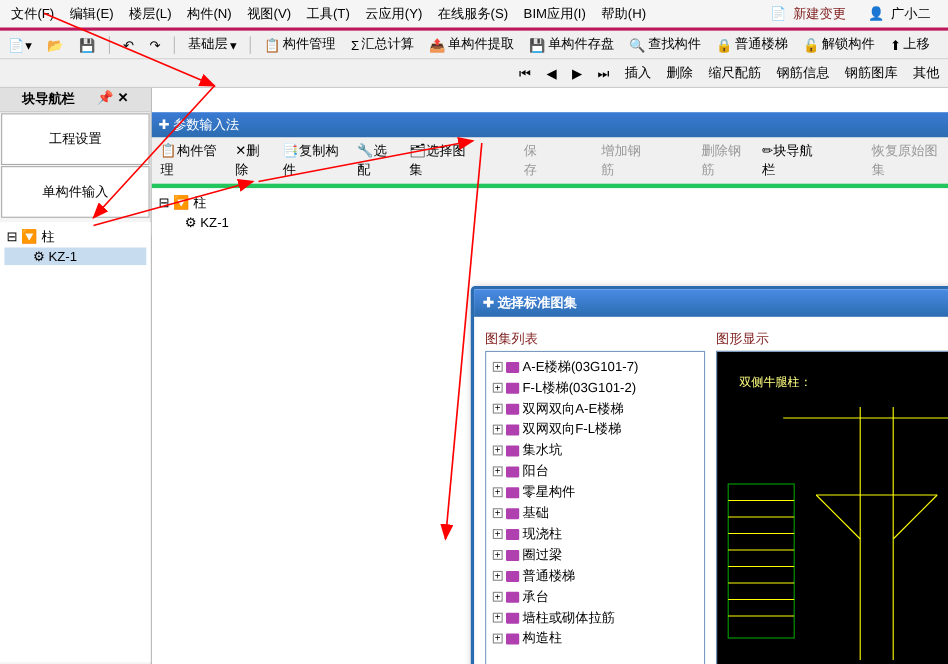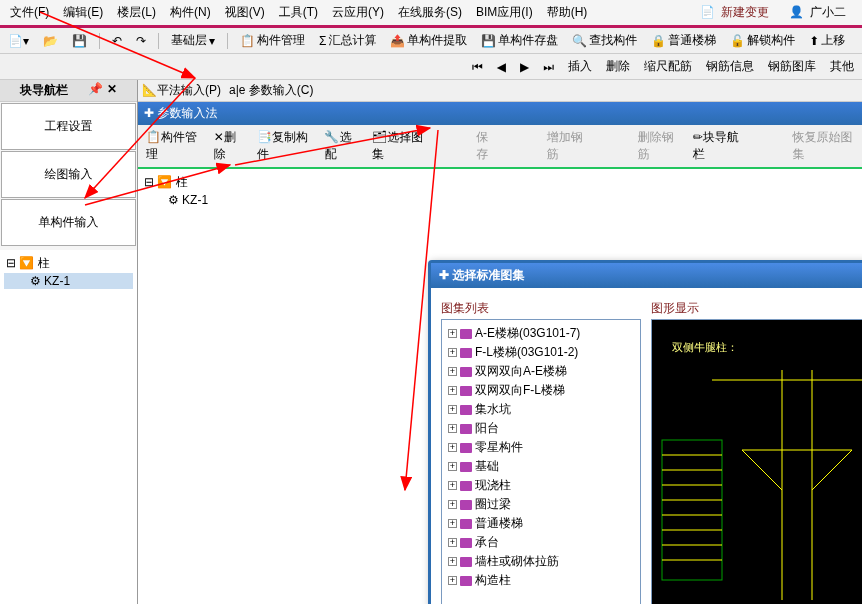--- a/index.html
+++ b/index.html
@@ -18,21 +18,21 @@
 .leftpanel .tab { background: #fff; border: 1px solid #aaa; padding: 14px; text-align: center; margin: 1px; cursor: pointer; }
 .leftpanel .tree { padding: 4px; background: #fff; margin-top: 4px; height: 400px; }
 .tree-node { padding: 1px 2px; cursor: pointer; }
 .tree-node.sel { background: #c8dcf0; }
 
 .rightarea { flex: 1; position: relative; background: #fff; }
 .inputbar { background: #f0f0f0; border-bottom: 1px solid #ccc; padding: 2px 4px; display: flex; gap: 8px; }
 
 .paramwin { position: absolute; top: 22px; left: 0; right: 0; background: #fff; }
 .paramwin .titlebar { background: linear-gradient(#3a7bd5, #2b6cb0); color: #fff; padding: 3px 6px; }
-.paramwin .ptoolbar { background: #f0f0f0; border-bottom: 2px solid #22c55e; padding: 2px 4px; display: flex; gap: 6px; }
+.paramwin .ptoolbar { background: #f0f0f0; border-bottom: 4px solid #22c55e; padding: 2px 4px; display: flex; gap: 6px; }
 .paramwin .ptoolbar .el { padding: 2px 4px; cursor: pointer; color: #000; }
 .paramwin .ptoolbar .el.dis { color: #999; margin-left: 36px; }
 .paramwin .ptree { padding: 4px; }
 
 .dialog { position: absolute; top: 180px; left: 290px; width: 570px; height: 420px; border: 3px solid #2b6cb0; border-radius: 4px 4px 0 0; background: #fff; box-shadow: 2px 2px 8px rgba(0,0,0,0.3); }
 .dialog .dtitle { background: linear-gradient(#4a8be5, #2b6cb0); color: #fff; padding: 4px 8px; font-weight: bold; }
 .dialog .dbody { display: flex; padding: 10px; height: calc(100% - 24px); gap: 10px; }
 .dialog .dleft { width: 200px; }
 .dialog .dright { flex: 1; }
 .groupbox-label { color: #7f1d1d; padding: 2px 0; }
@@ -112,33 +112,28 @@
 </div>
 
 <div class="main">
 
   <div class="leftpanel">
     <div class="title">
       <span>块导航栏</span>
       <span>📌 ✕</span>
     </div>
     <div class="tab">工程设置</div>
-    <div class="tab">绘图输入</div>
     <div class="tab">单构件输入</div>
     <div class="tree">
       <div class="tree-node">⊟ 🔽 <span>柱</span></div>
       <div class="tree-node sel" style="padding-left:26px">⚙ <span>KZ-1</span></div>
     </div>
   </div>
 
   <div class="rightarea">
-    <div class="inputbar">
-      <span class="btn">📐<span>平法输入(P)</span></span>
-      <span class="btn">a|e <span>参数输入(C)</span></span>
-    </div>
 
     <div class="paramwin">
       <div class="titlebar">✚ <span>参数输入法</span></div>
       <div class="ptoolbar">
         <span class="el">📋<span>构件管理</span></span>
         <span class="el">✕<span>删除</span></span>
         <span class="el">📑<span>复制构件</span></span>
         <span class="el">🔧<span>选配</span></span>
         <span class="el">🗂<span>选择图集</span></span>
         <span class="el dis"><span>保存</span></span>

